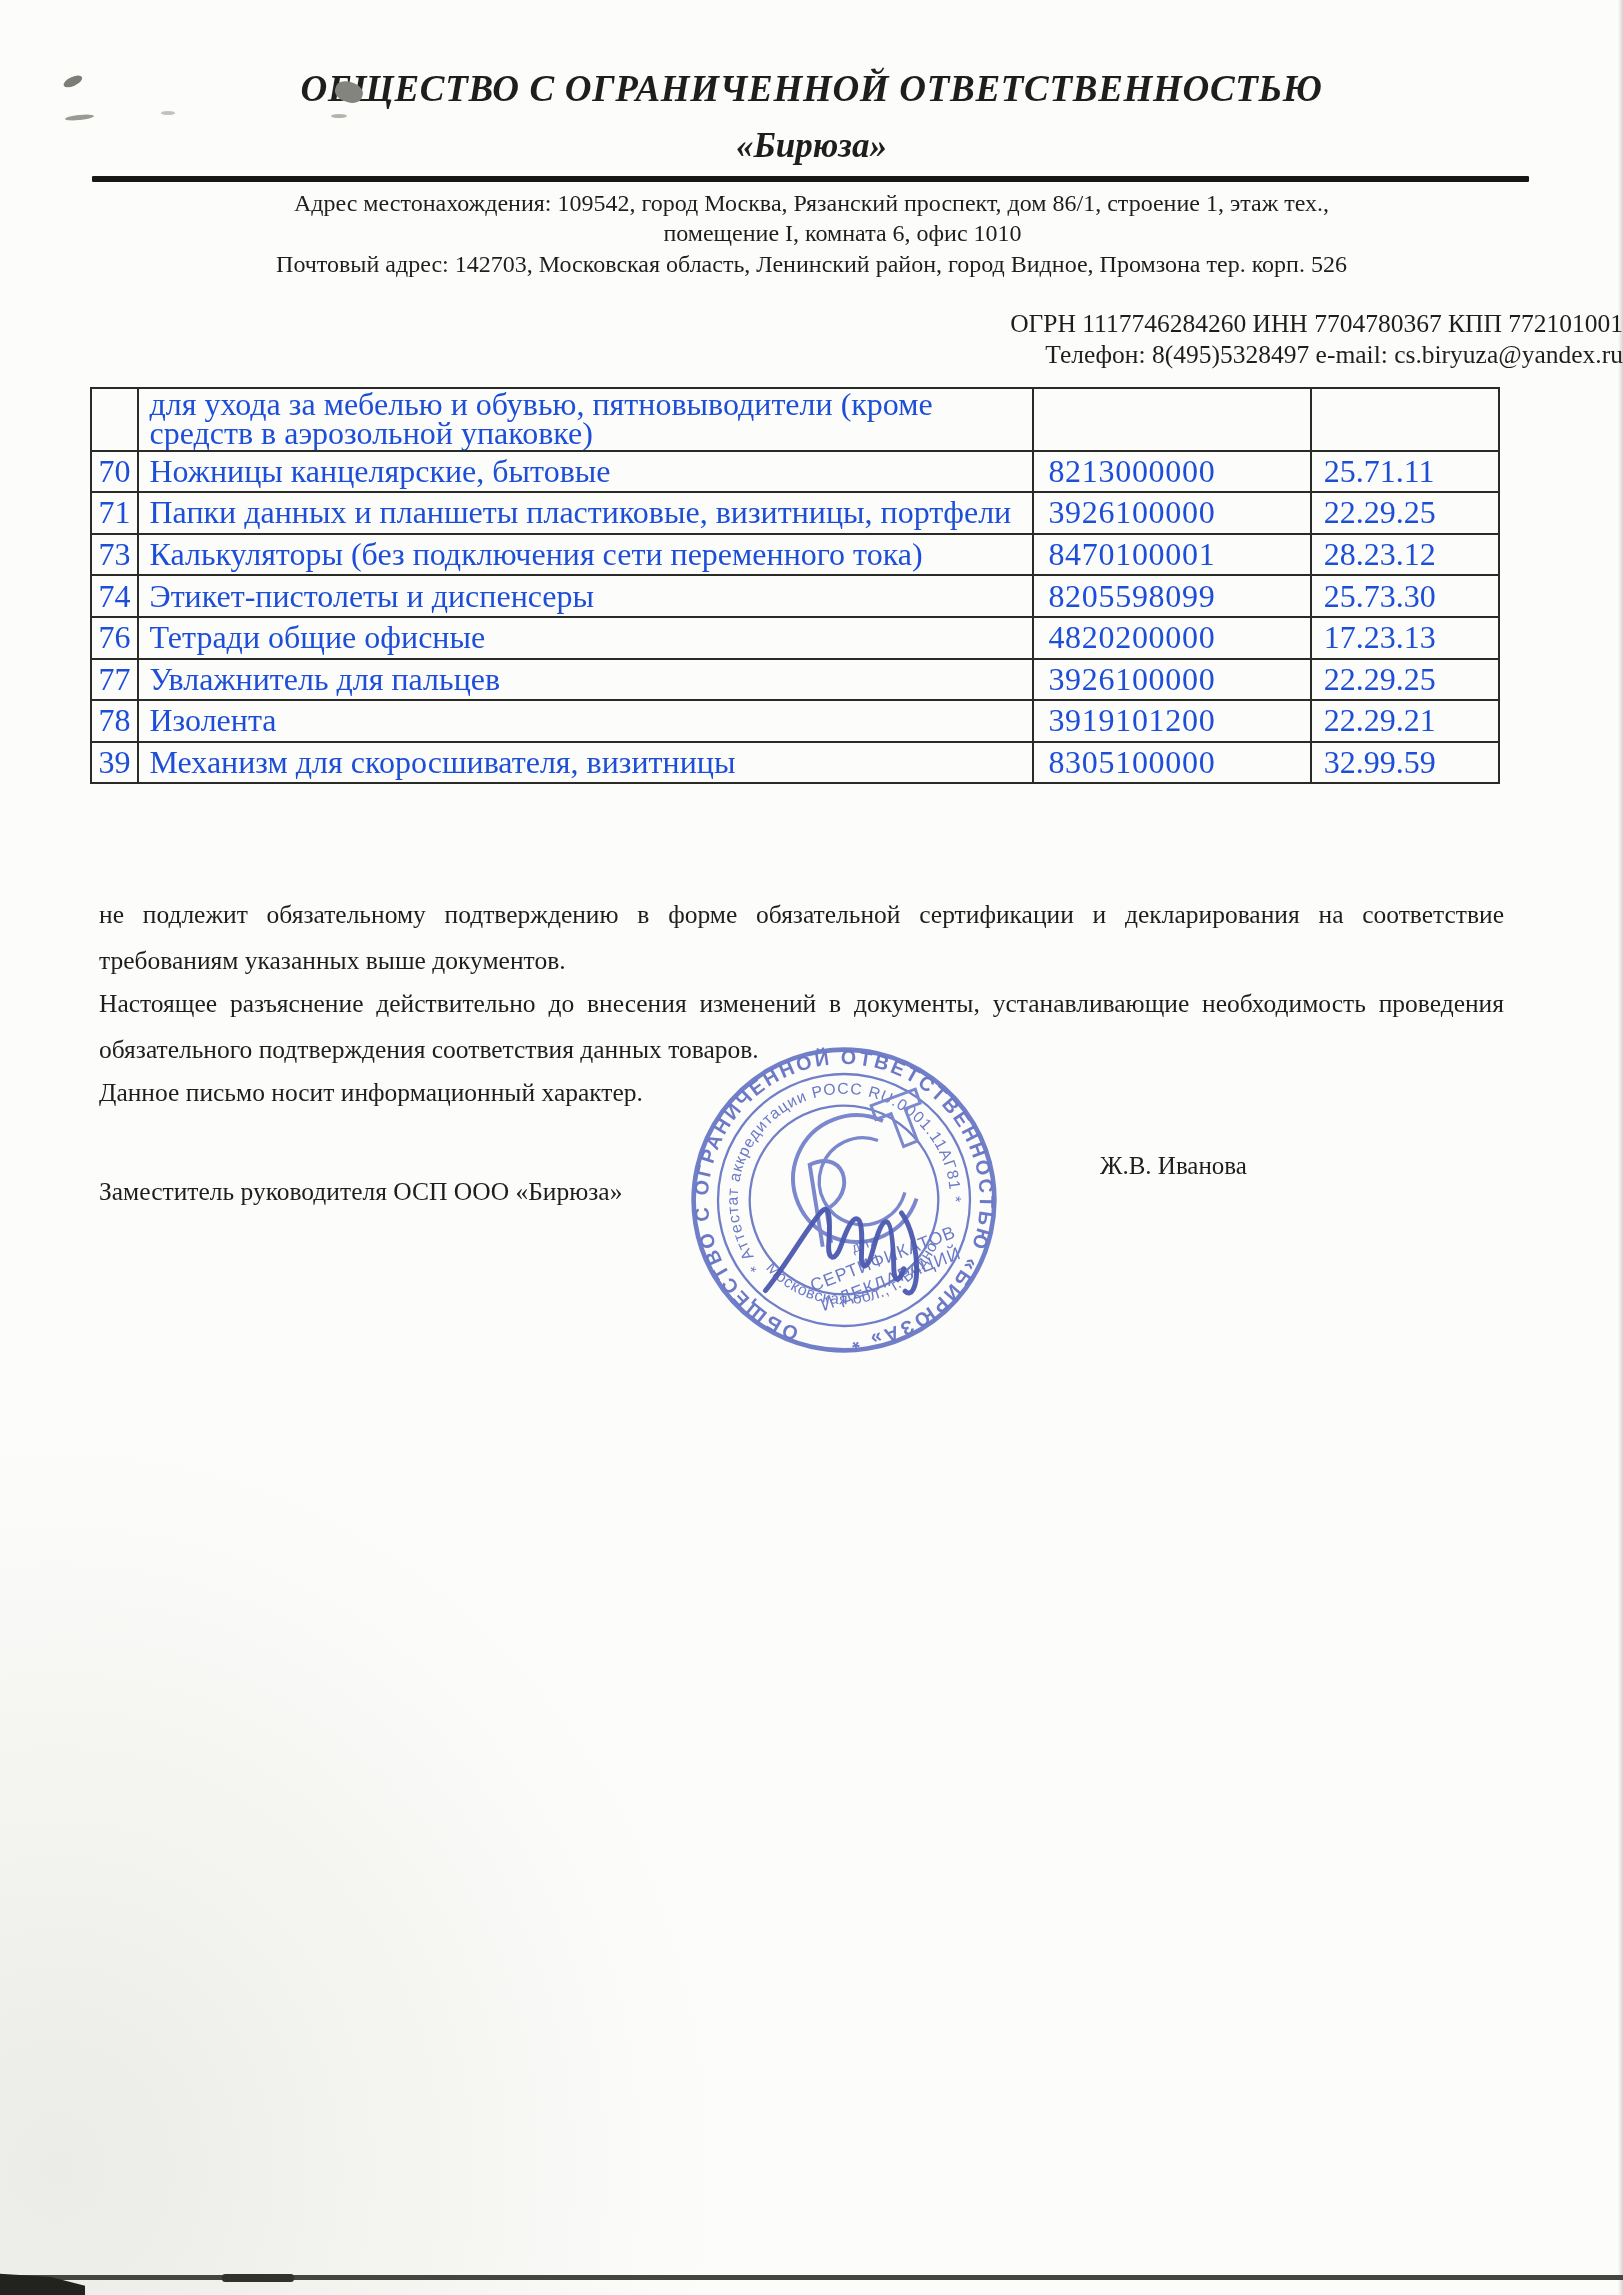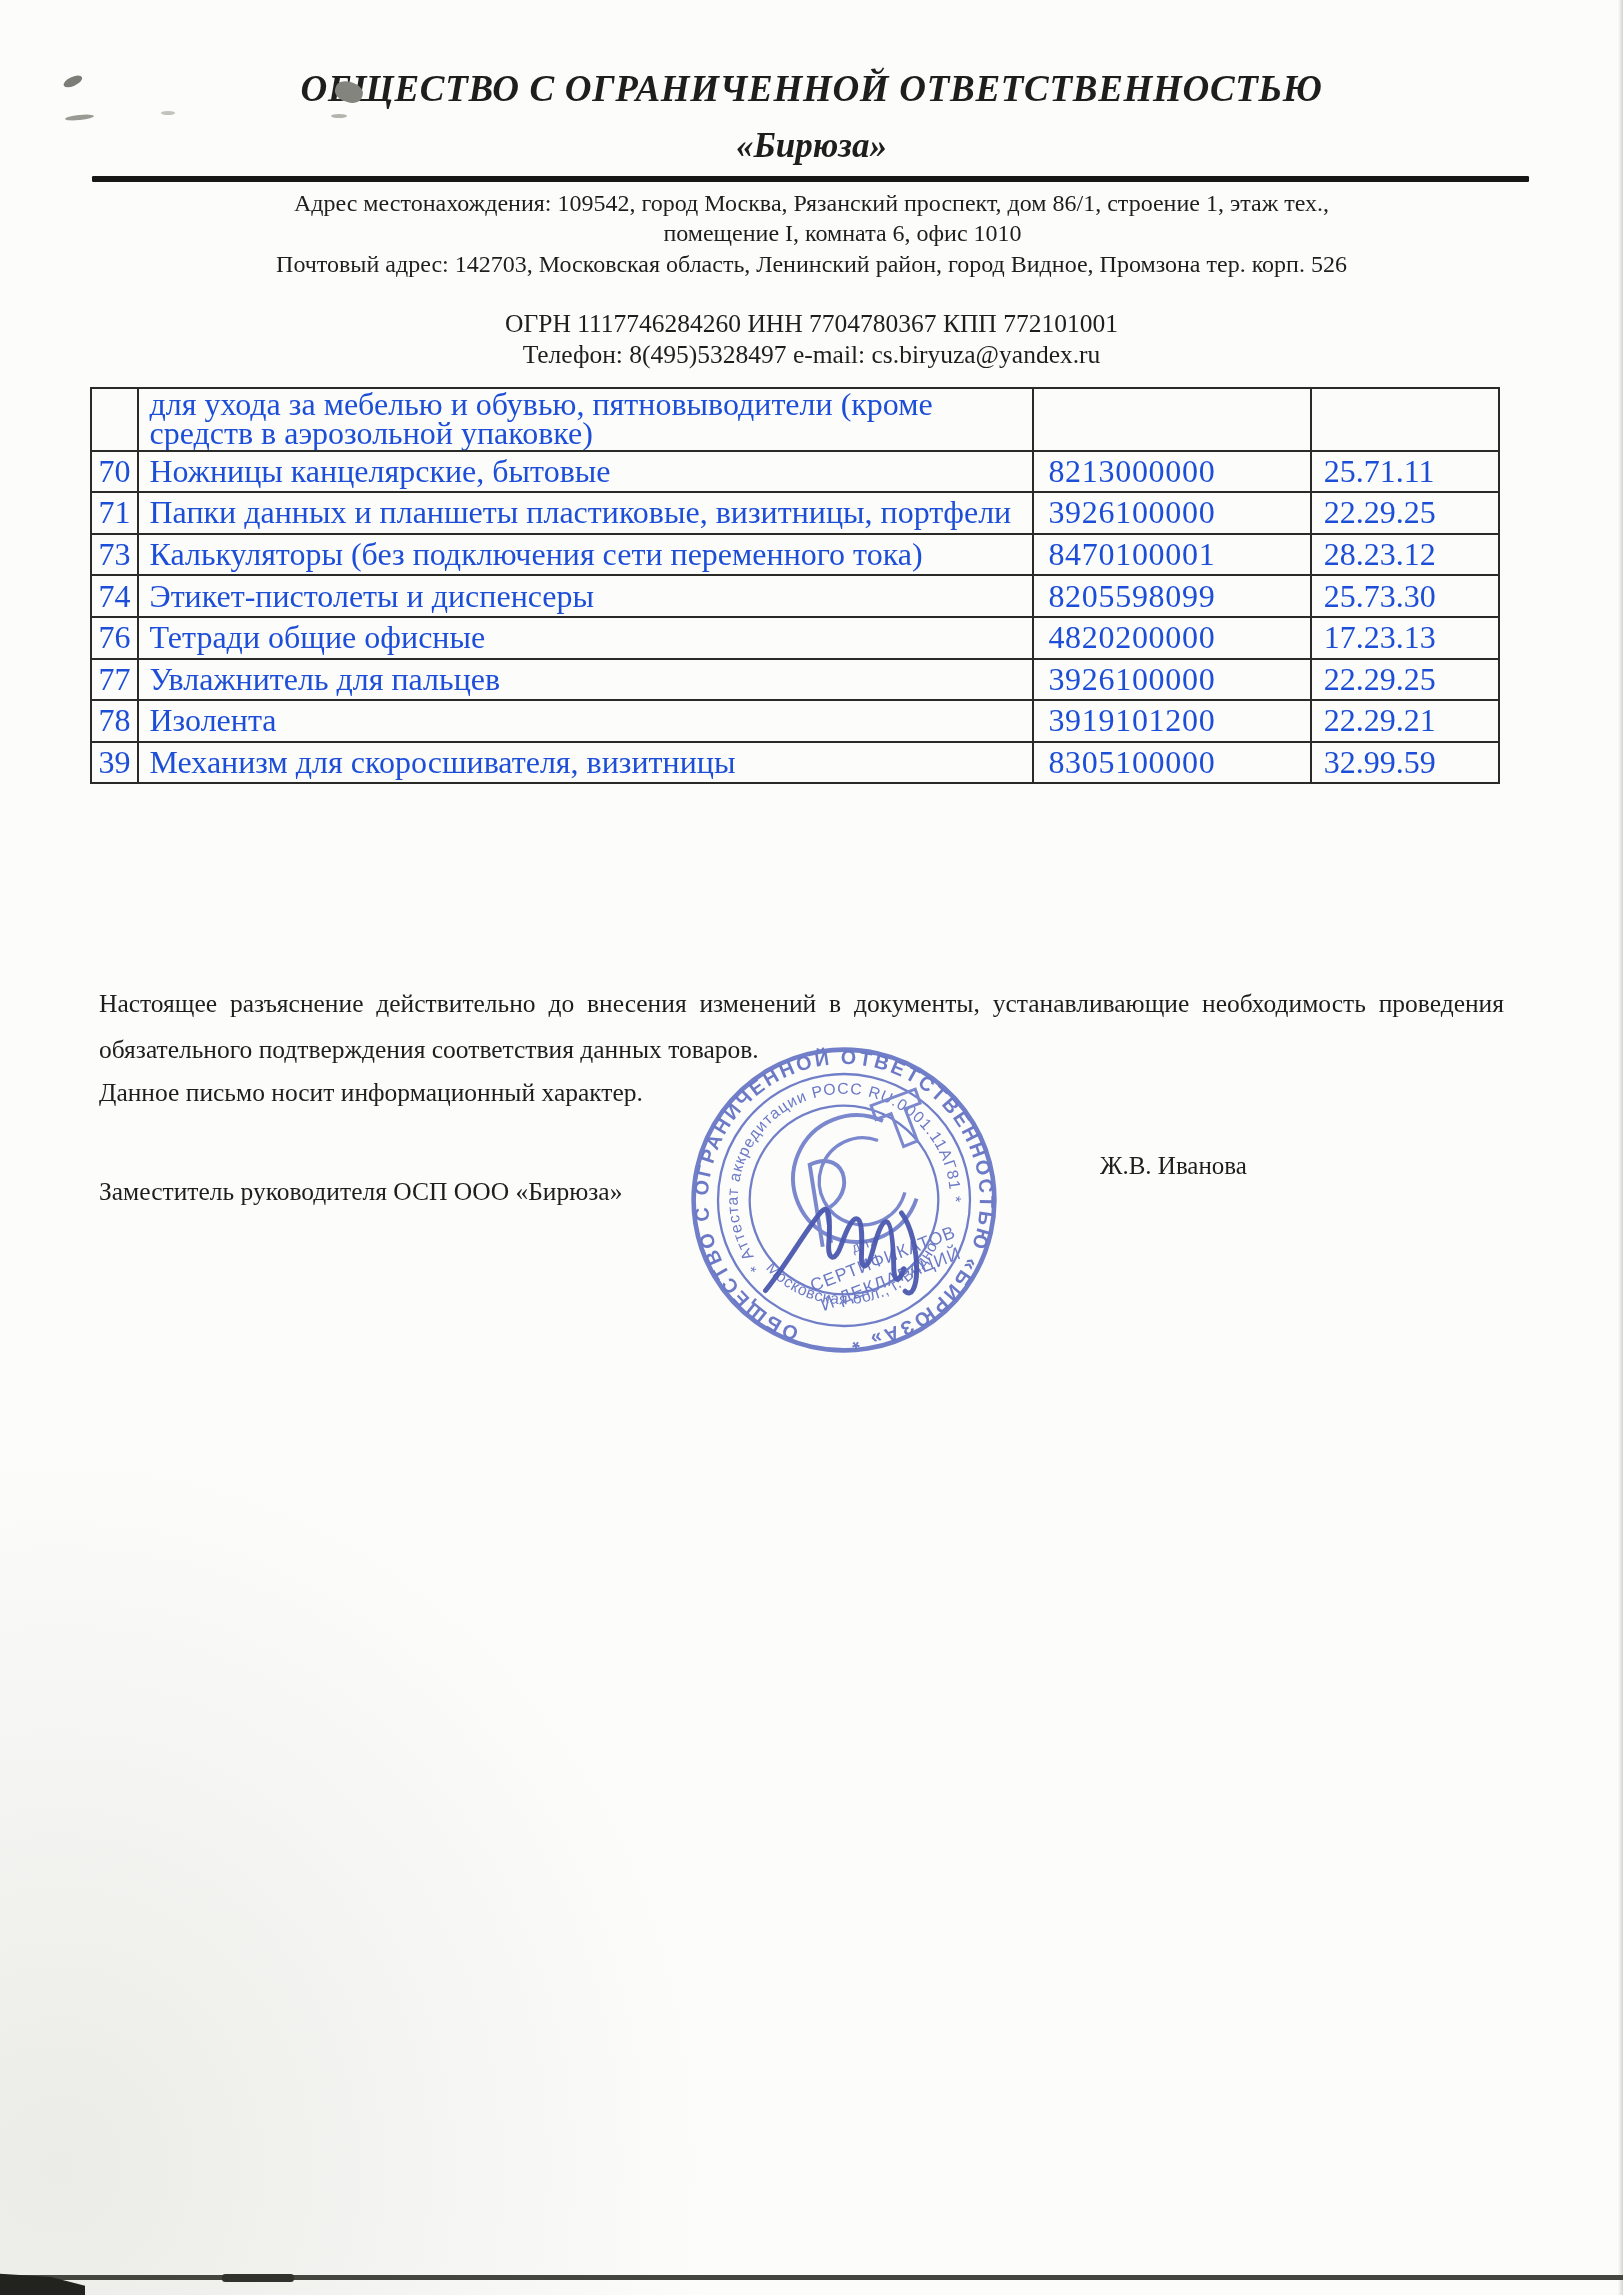--- a/index.html
+++ b/index.html
@@ -21,21 +21,21 @@
   .title2{
     position:absolute;top:126px;left:0;width:100%;
     text-align:center;font-size:35px;font-weight:bold;font-style:italic;
   }
   .rule{
     position:absolute;top:176px;left:92px;width:1437px;height:5.9px;
     background:#171715;border-radius:1.3px;
   }
   .addr{position:absolute;left:0;width:100%;text-align:center;font-size:24px;white-space:nowrap;}
   .addr1{top:190px;} .addr2{top:220px;padding-left:31px;} .addr3{top:251px;}
-  .reg{position:absolute;left:0;width:100%;text-align:center;font-size:25.5px;white-space:nowrap;}
+  .reg{position:absolute;left:0;width:100%;text-align:right;font-size:25.5px;white-space:nowrap;}
   .reg1{top:309px;} .reg2{top:340px;}
 
   
   table.goods{
     position:absolute;top:387px;left:90px;
     border-collapse:collapse;table-layout:fixed;
     font-size:32px;color:#1d4ed8;
   }
   table.goods,.goods td{border:2.6px solid #2a2a27;}
   .goods td{vertical-align:middle;padding:1.3px 6.5px;overflow:hidden;}
@@ -159,20 +159,21 @@
         </tr>
         <tr>
           <td class="col-num">39</td>
           <td class="col-desc">Механизм для скоросшивателя, визитницы</td>
           <td class="col-code">8305100000</td>
           <td class="col-okpd">32.99.59</td>
         </tr>
       </tbody>
   </table>
 
+  <p class="para p1">не подлежит обязательному подтверждению в форме обязательной сертификации и декларирования на соответствие требованиям указанных выше документов.</p>
   <p class="para p2">Настоящее разъяснение действительно до внесения изменений в документы, устанавливающие необходимость проведения обязательного подтверждения соответствия данных товаров.</p>
   <p class="para p3">Данное письмо носит информационный характер.</p>
 
   <span class="sig-pos">Заместитель руководителя ОСП ООО «Бирюза»</span>
   <span class="sig-name">Ж.В. Иванова</span>
 
   <svg class="stamp" viewBox="0 0 470 470">
     <defs>
       <path id="outerArc" d="M 138.3 416.9 A 206 206 0 0 1 331.7 53.1 A 206 206 0 0 1 138.3 416.9" fill="none"></path>
       <path id="accArc" d="M 95.6 315.5 A 161 161 0 1 1 374.4 315.5" fill="none"></path>

